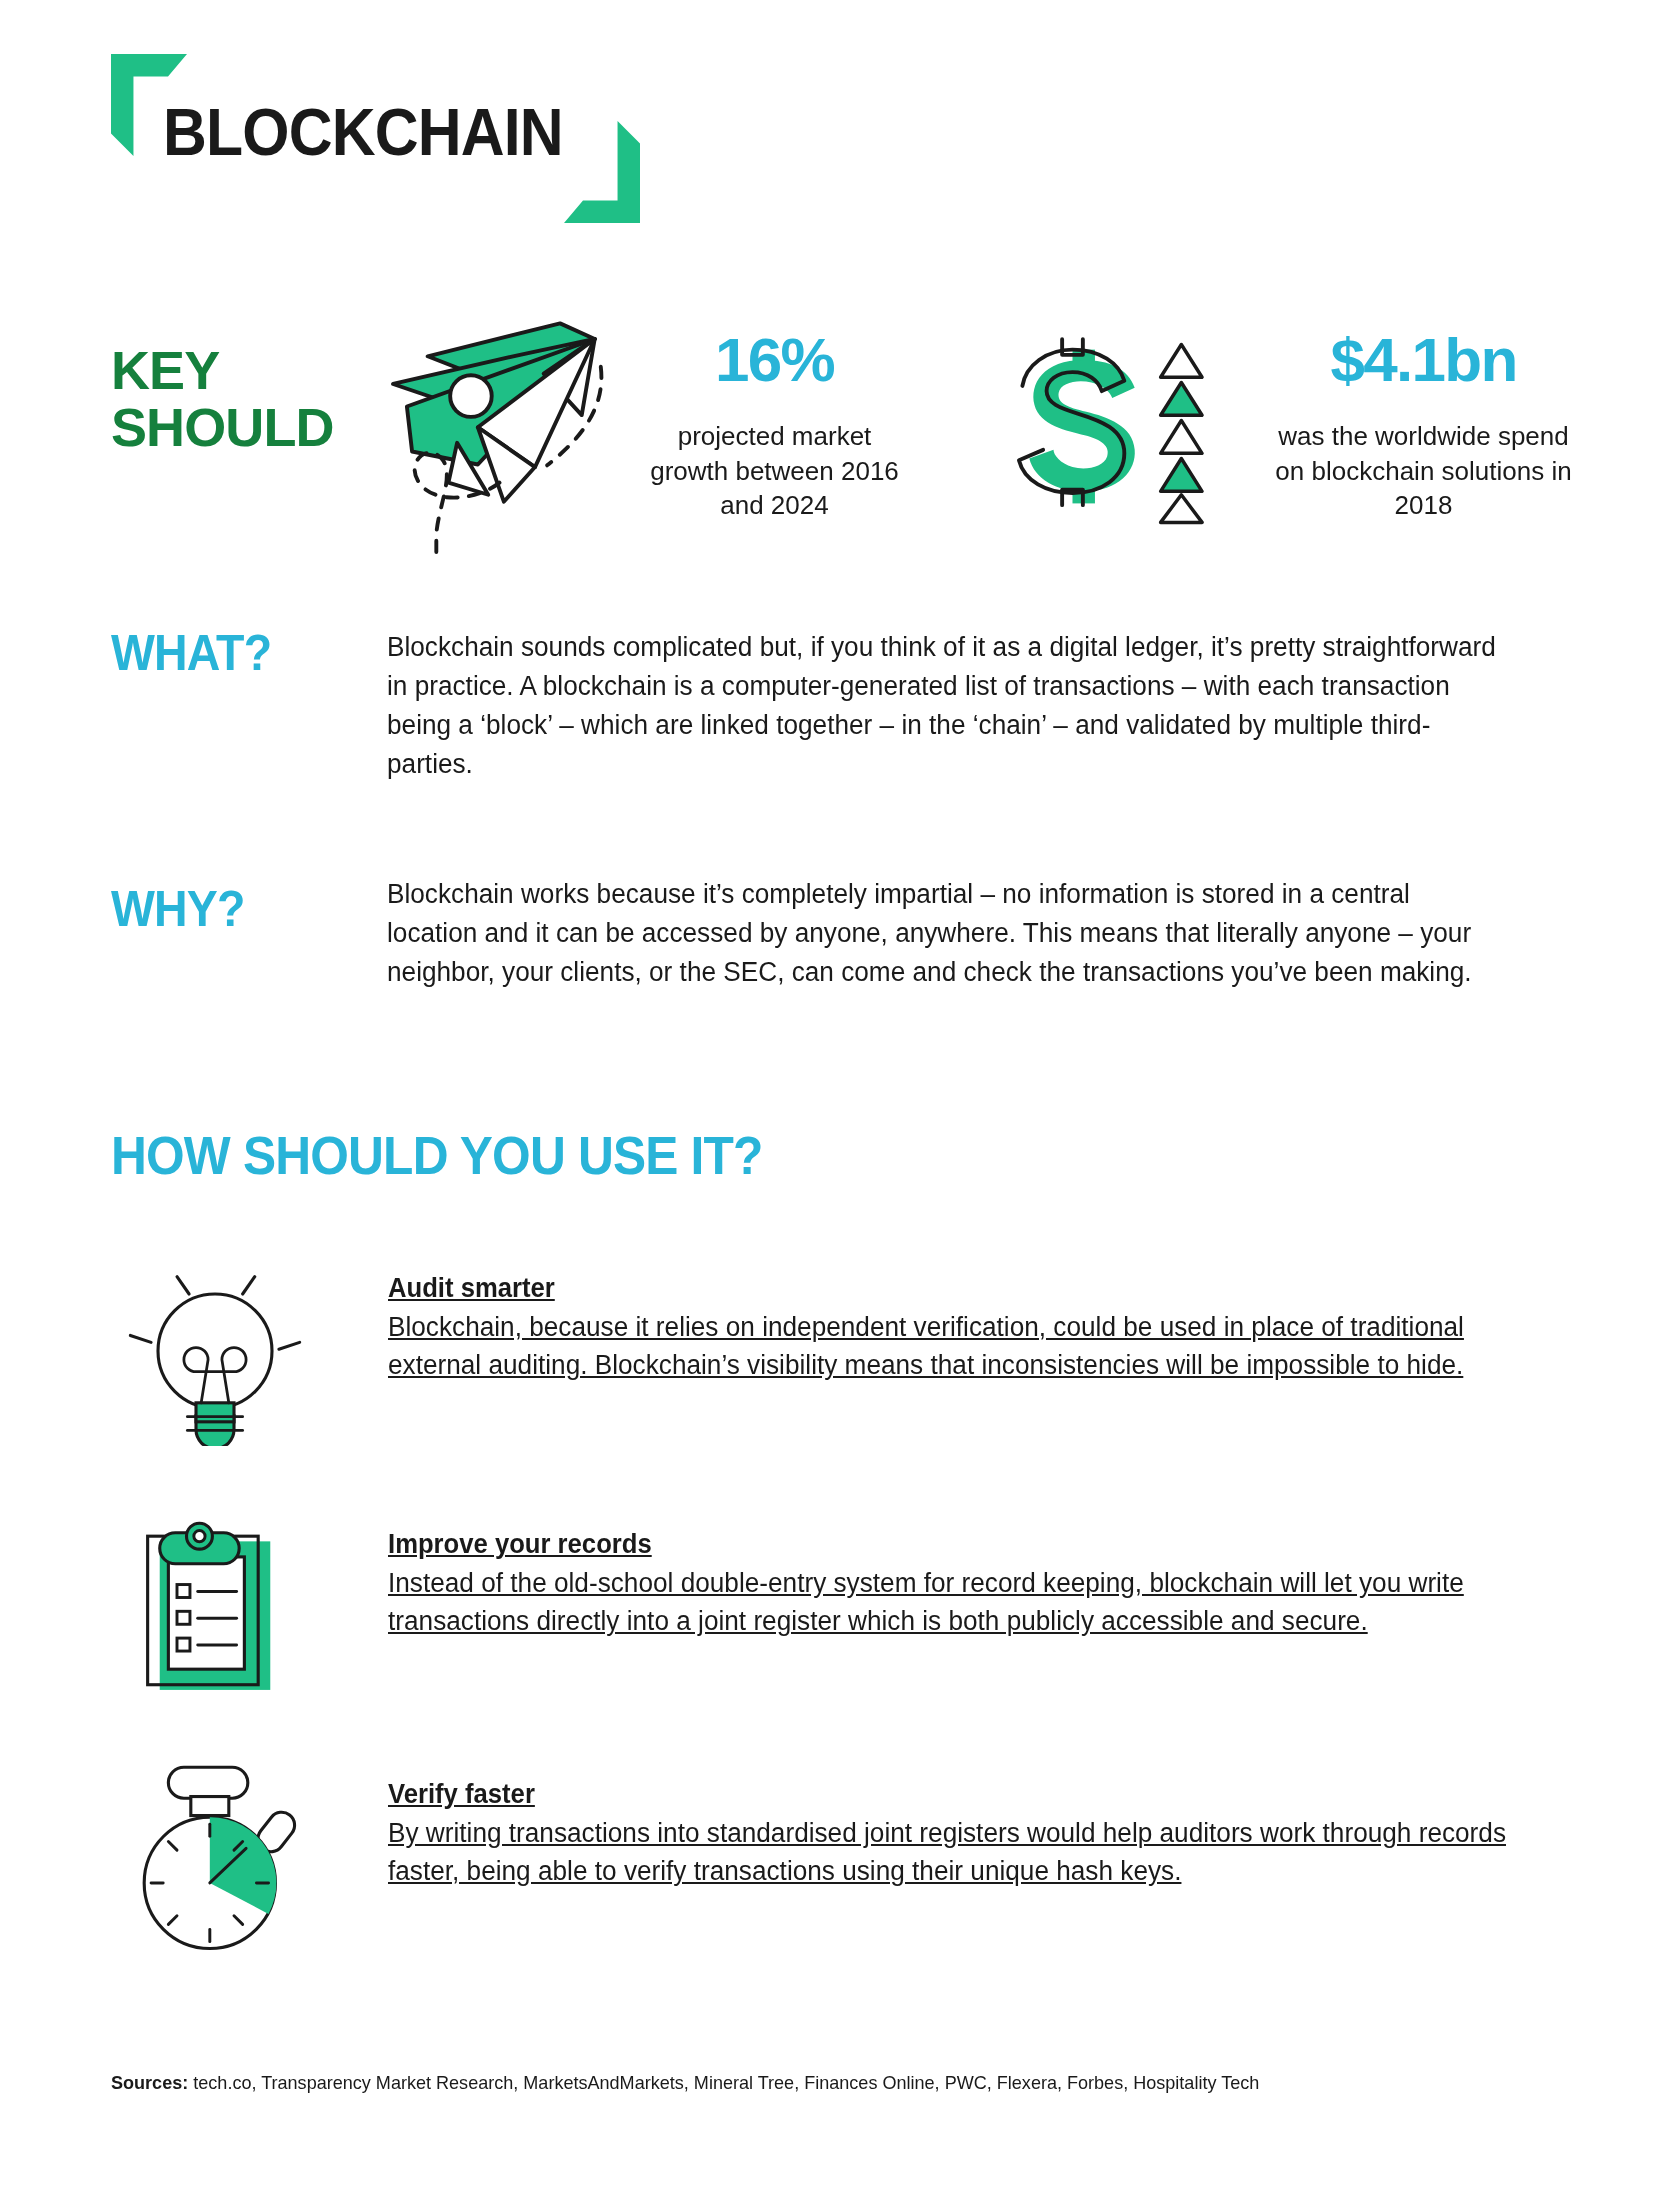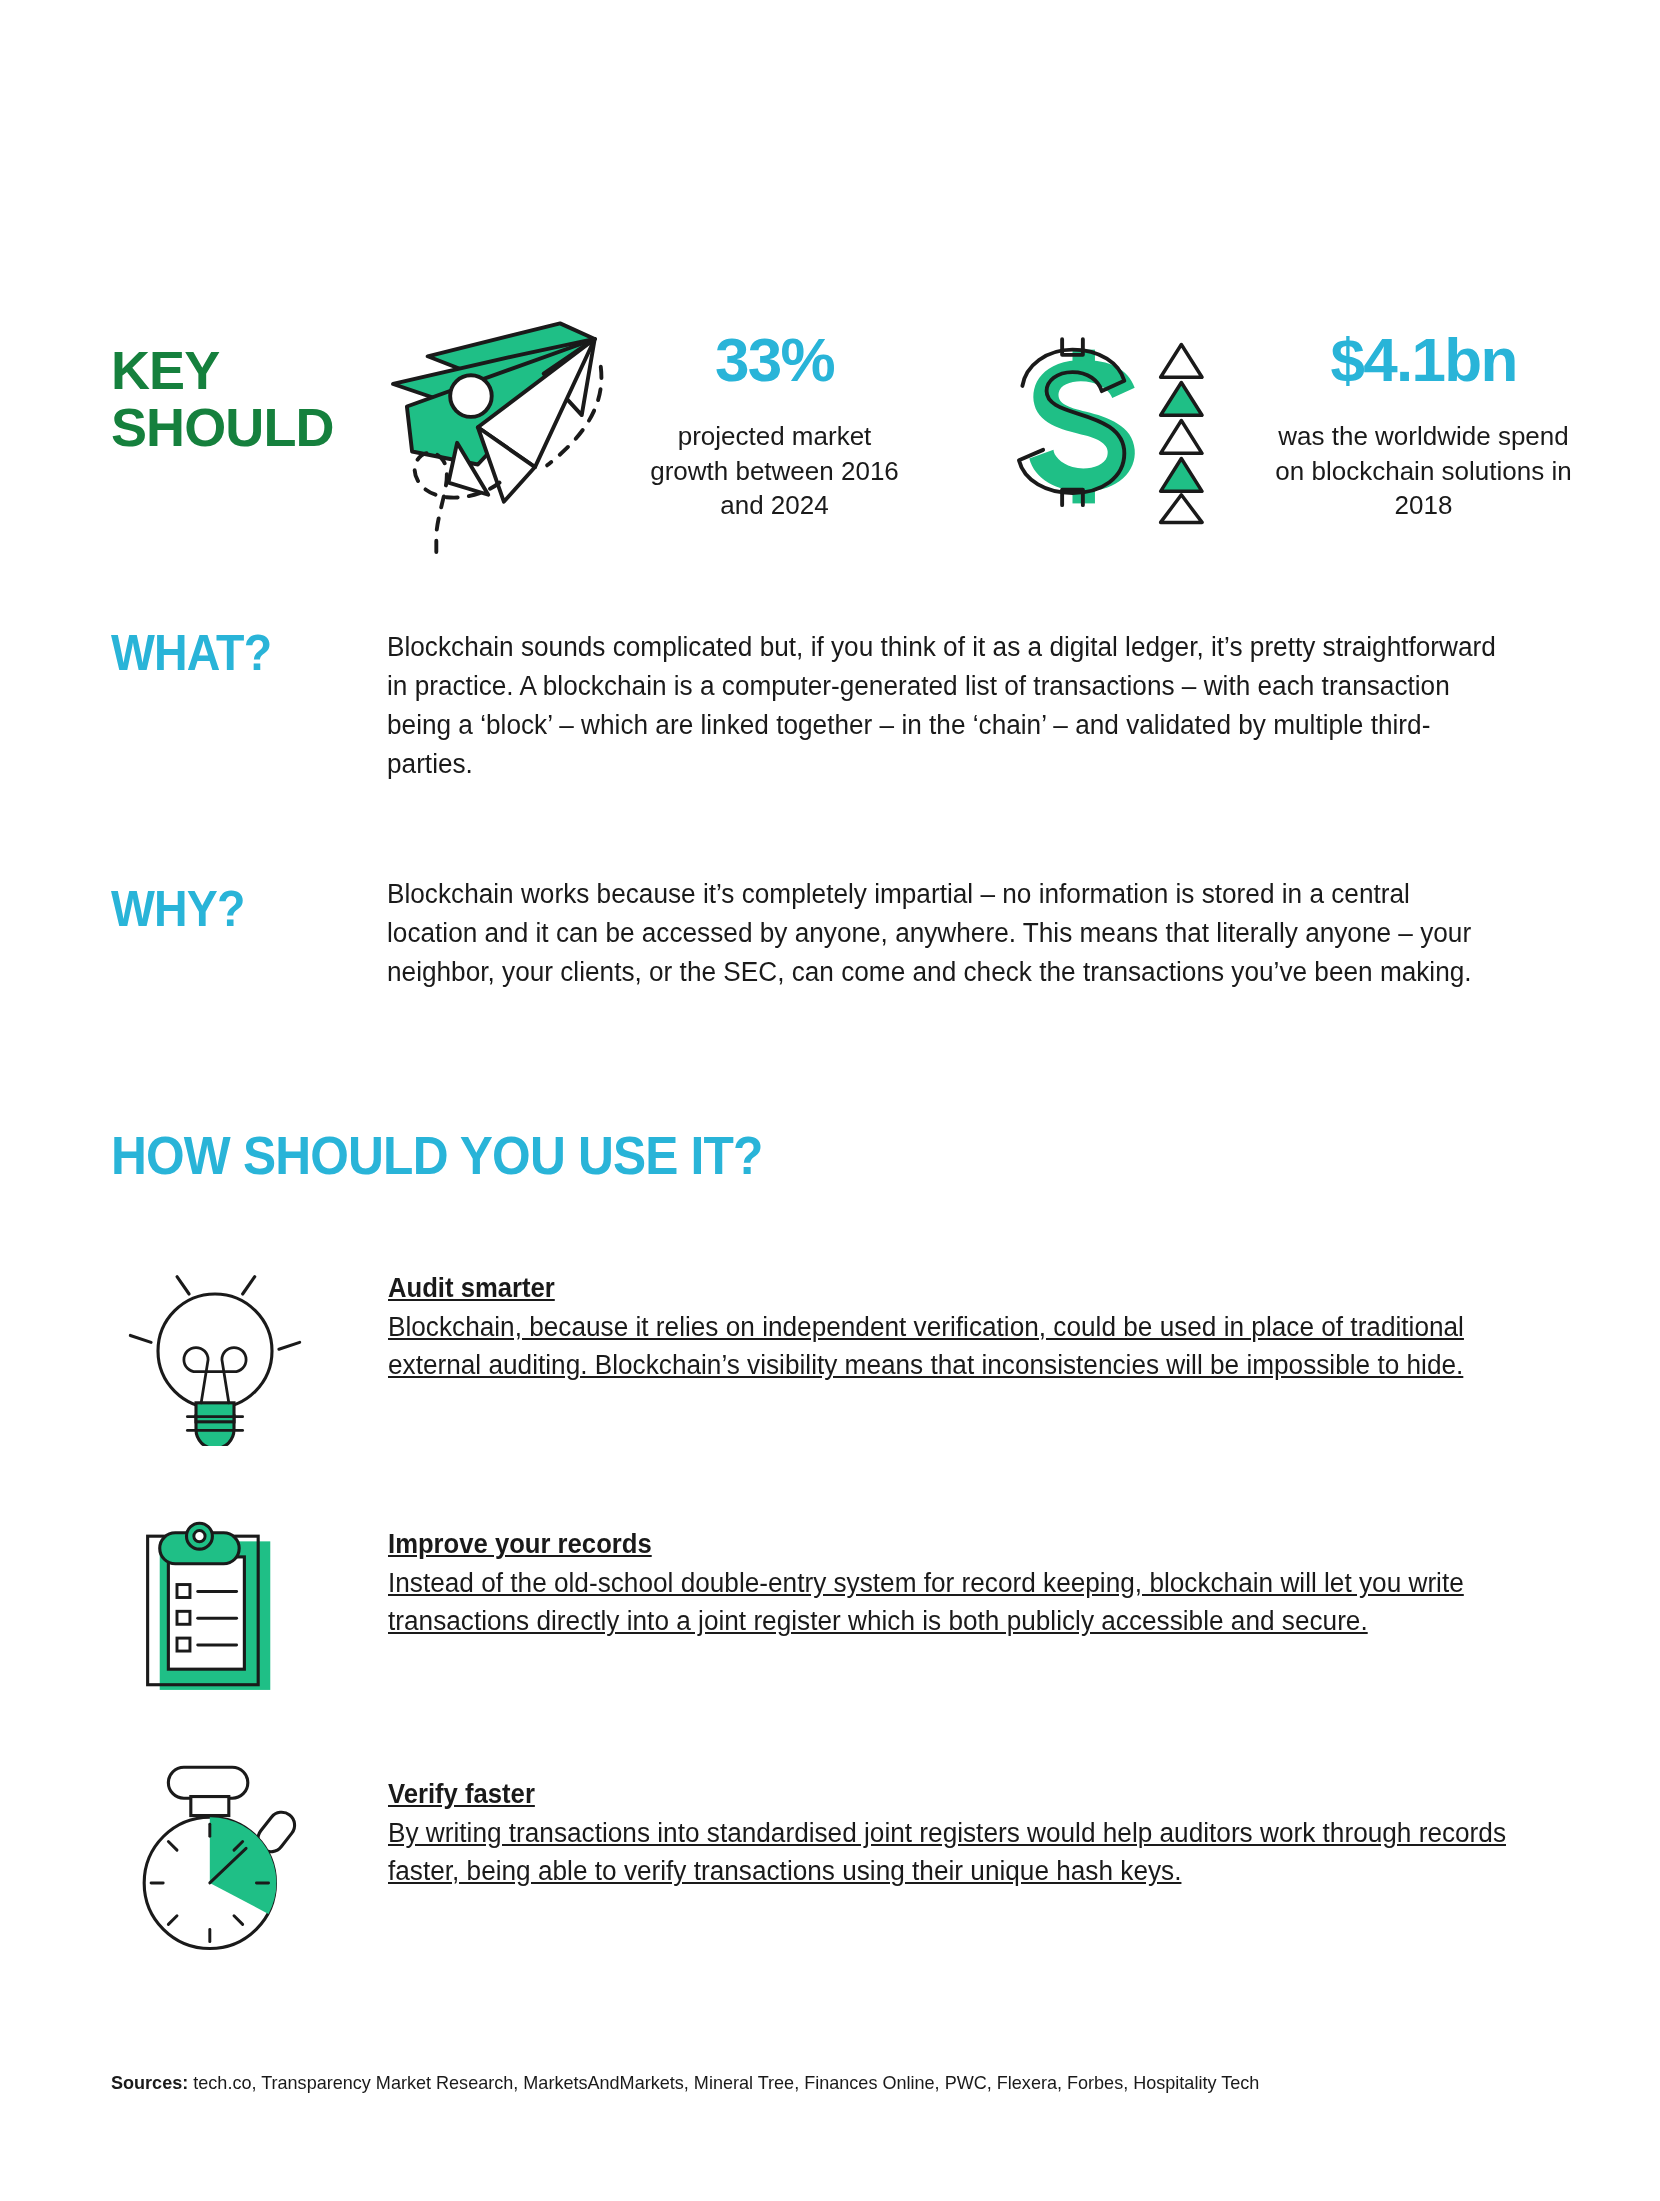--- a/index.html
+++ b/index.html
@@ -213,20 +213,29 @@
     transform-origin: left top;
     white-space: nowrap;
   }
   .sources b { font-weight: bold; }
 </style>
 </head>
 <body>
 
 <div class="page">
 
+  <div class="logo-block">
+    <svg class="logo-bracket-tl" viewBox="0 0 88 118">
+      <path d="M0,0 L88,0 L66,26 L26,26 L26,118 L0,92 Z" fill="#1fbf86"></path>
+    </svg>
+    <svg class="logo-bracket-br" viewBox="0 0 88 118">
+      <path d="M88,118 L0,118 L22,92 L62,92 L62,0 L88,26 Z" fill="#1fbf86"></path>
+    </svg>
+    <div class="logo-word">BLOCKCHAIN</div>
+  </div>
 
   <div class="keystats-head sec-head">
     <span>KEY</span>
     <span>SHOULD</span>
   </div>
 
   <svg class="stat-plane" viewBox="0 0 290 290">
     <g fill="none" stroke="#1a1a1a" stroke-width="4.5" stroke-linejoin="round">
       <polygon points="62,50 215,12 255,30 170,92" fill="#1fbf86"></polygon>
       <polygon points="22,82 170,48 255,30 128,118" fill="#1fbf86"></polygon>
@@ -237,21 +246,21 @@
       <polygon points="120,132 186,178 150,218" fill="#ffffff"></polygon>
       <circle cx="112" cy="96" r="24" fill="#ffffff"></circle>
     </g>
     <g fill="none" stroke="#1a1a1a" stroke-width="4.5" stroke-linecap="round" stroke-dasharray="13 13">
       <path d="M262,62 C268,110 238,146 200,176"></path>
       <path d="M145,196 C120,216 70,222 52,196 C36,172 62,150 78,168 C94,186 74,224 72,256 L72,286"></path>
     </g>
   </svg>
 
   <div class="stat-1-text">
-    <div class="stat-big">33%</div>
+    <div class="stat-big">16%</div>
     <div class="stat-sub">projected market growth between 2016 and 2024</div>
   </div>
 
   <svg class="stat-dollar" viewBox="0 0 250 235">
 
     <g fill="#1fbf86">
       <path d="M92,32 h26 v18 h-26 z"></path>
       <path d="M92,190 h26 v20 h-26 z"></path>
       <path d="M105,44 C58,44 42,72 48,96 C54,120 86,126 106,131 C126,136 136,144 132,156 C128,168 108,172 92,168 C78,164 70,154 70,148 L42,158 C48,182 74,196 105,196 C146,196 166,172 164,148 C162,120 132,110 108,104 C86,99 74,94 76,82 C78,70 98,66 114,70 C128,73 136,82 138,88 L164,76 C156,54 134,44 105,44 Z"></path>
     </g>

